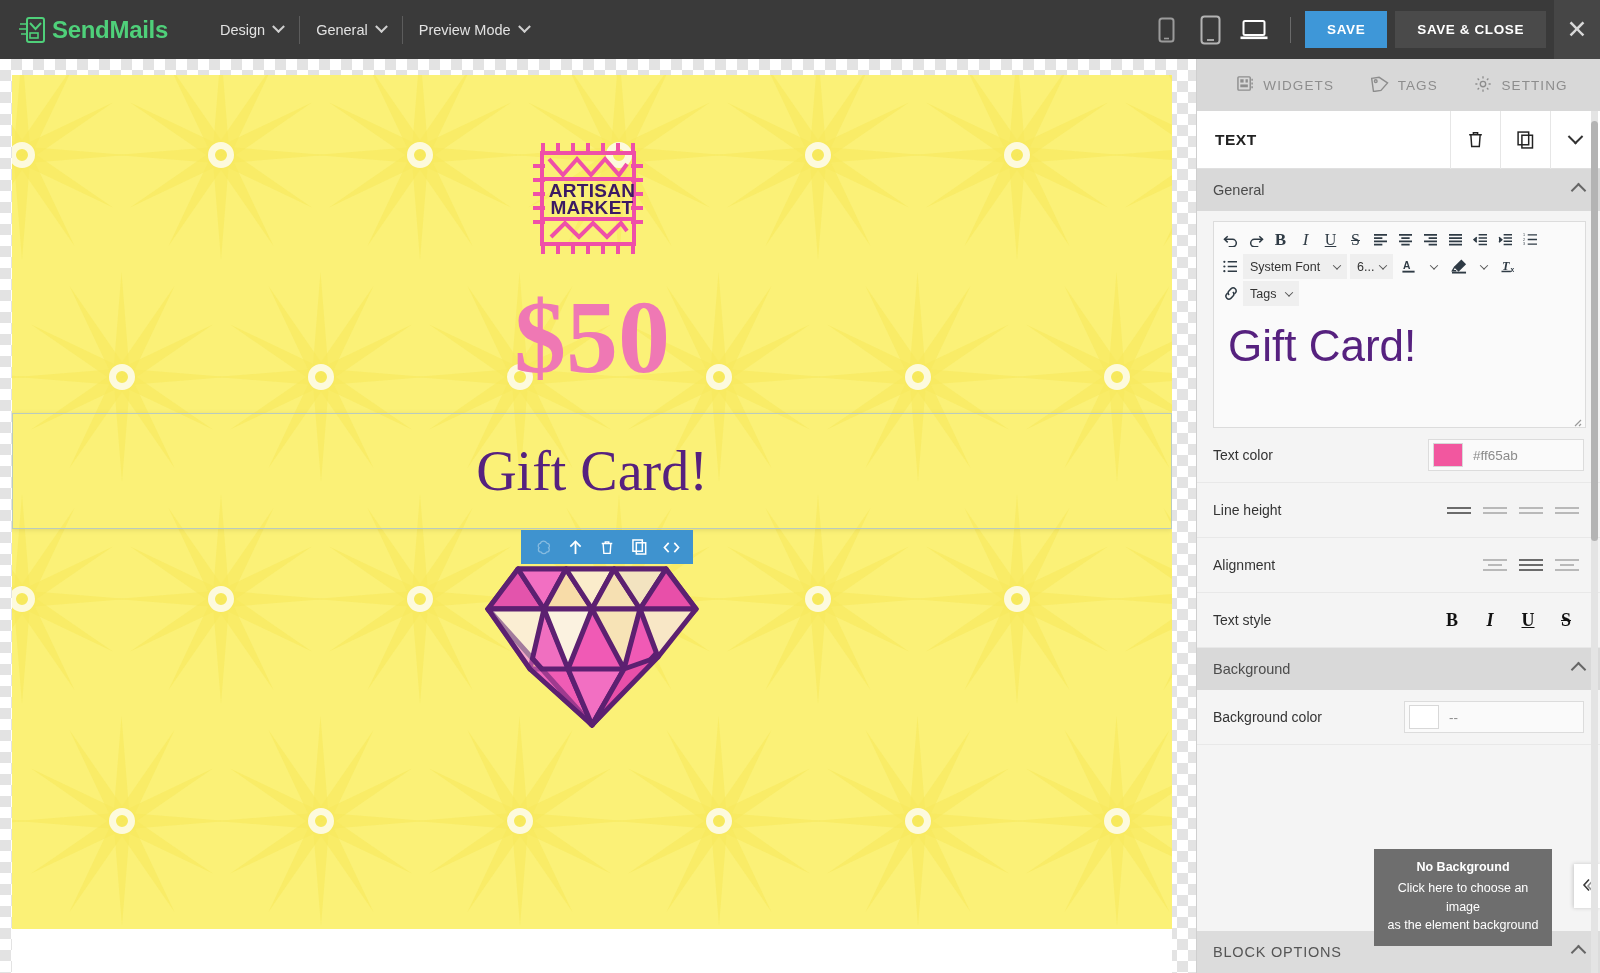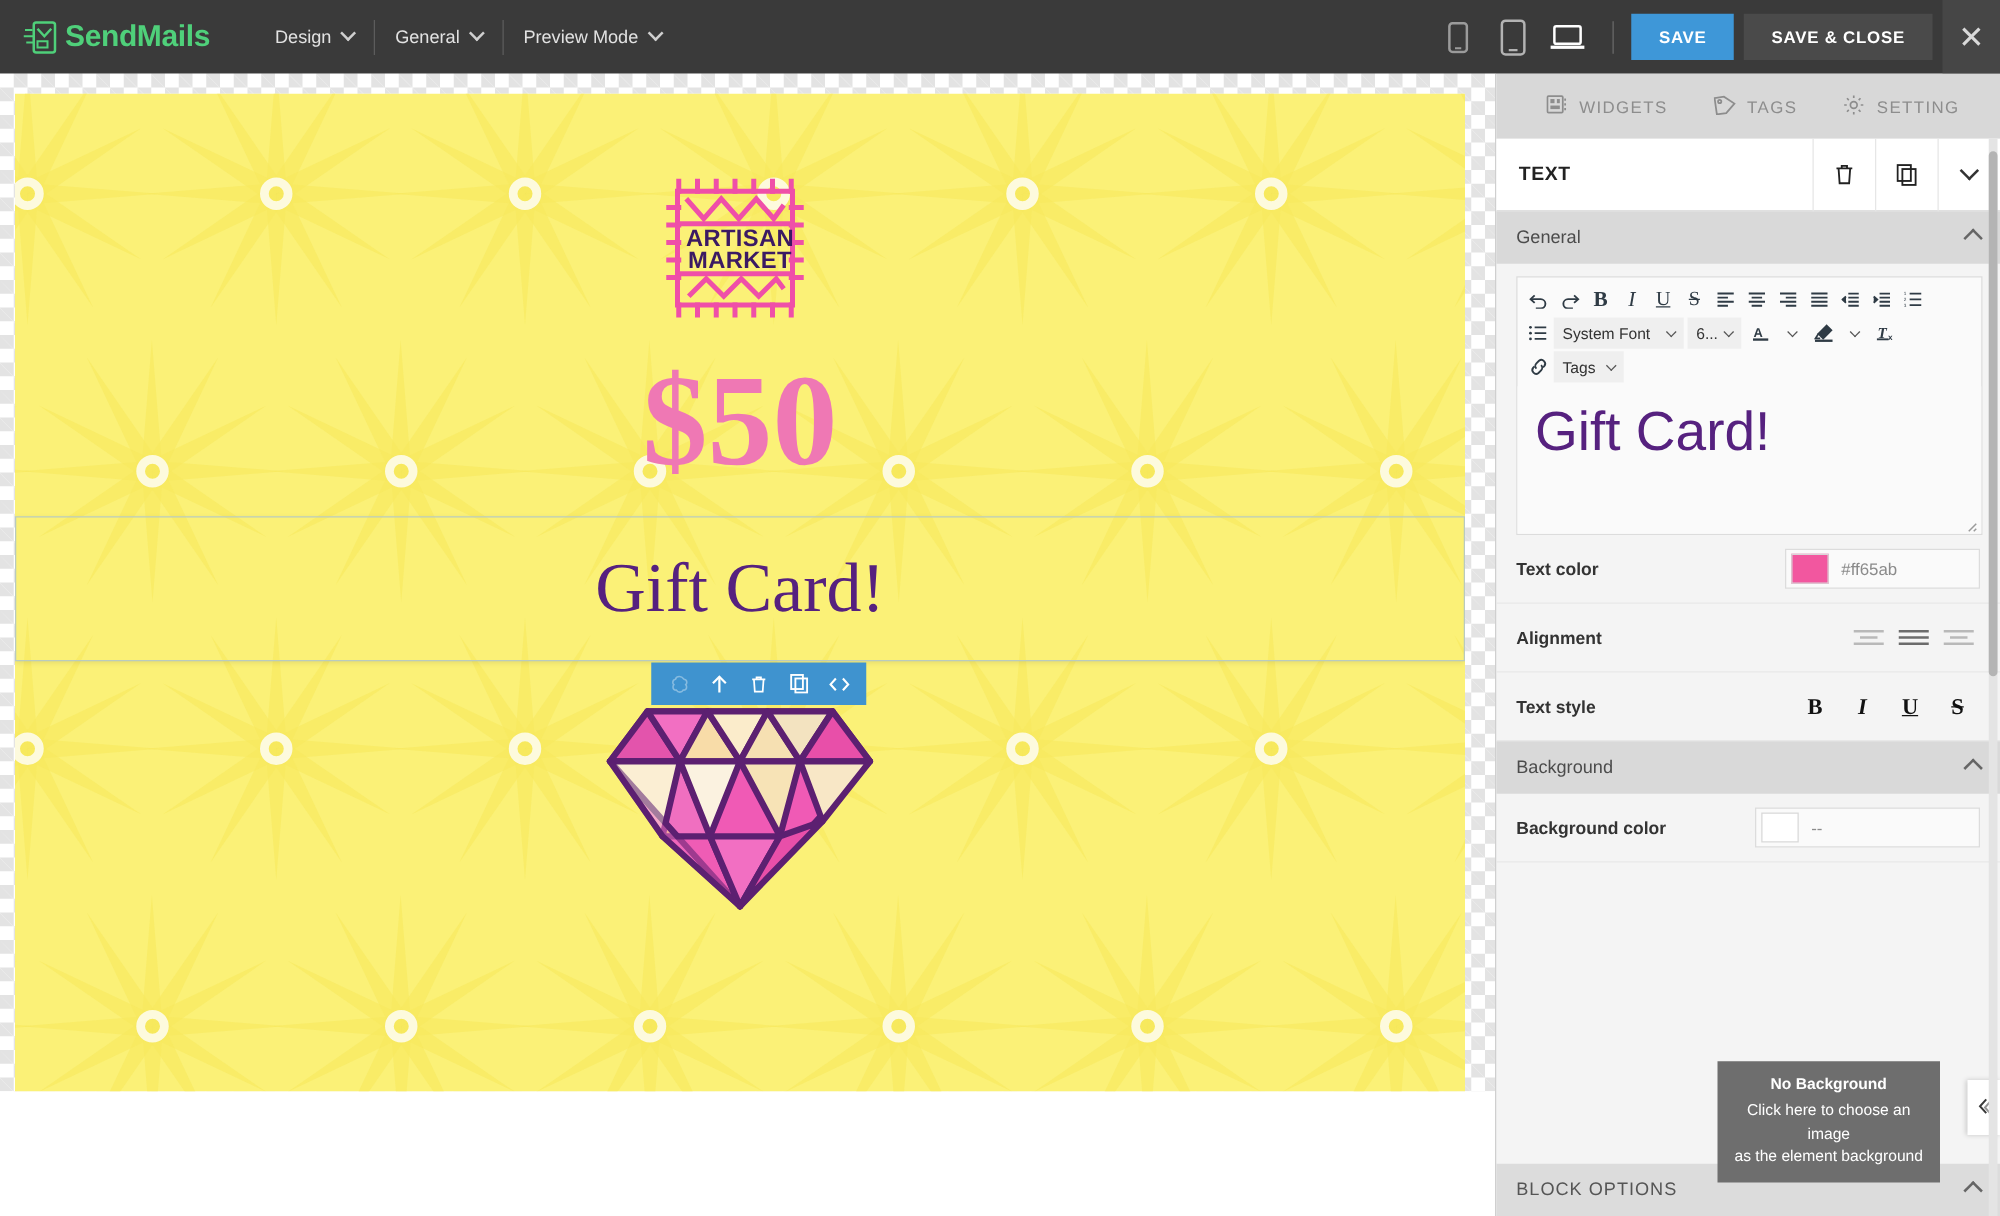--- a/index.html
+++ b/index.html
@@ -51,21 +51,21 @@
   #save-close-btn { background: #4a4a4a; margin-left: 8px; }
   #close-btn {
     width: 46px; height: 59px; background: #464646; margin-left: 8px;
     display: flex; align-items: center; justify-content: center;
     color: #d9d9d9; font-size: 25px; cursor: pointer;
   }
 
   
   #canvas-wrap {
     position: absolute; top: 59px; left: 0;
-    width: 1196px; height: 814px;
+    width: 1196px; height: 914px;
     background-color: #ffffff;
     background-image:
       linear-gradient(45deg, #e3e3e3 25%, transparent 25%, transparent 75%, #e3e3e3 75%),
       linear-gradient(45deg, #e3e3e3 25%, transparent 25%, transparent 75%, #e3e3e3 75%);
     background-size: 22px 22px;
     background-position: 0 0, 11px 11px;
     overflow: hidden;
   }
   #email-body {
     position: absolute; top: 16px; left: 12px;
@@ -224,21 +224,21 @@
   }
   #rte-resize {
     position: absolute; right: 3px; bottom: 2px;
     width: 12px; height: 12px; cursor: nwse-resize;
   }
 
   .prop-row {
     height: 55px; display: flex; align-items: center;
     padding: 0 16px; border-bottom: 1px solid #e8e8e8;
   }
-  .prop-label { font-size: 14px; color: #333; font-weight: bold; }
+  .prop-label { font-size: 14px; color: #333; font-weight: normal; }
   .prop-right { margin-left: auto; display: flex; align-items: center; gap: 2px; }
   .color-field {
     display: flex; align-items: center; background: #fafafa;
     border: 1px solid #dcdcdc; height: 32px; width: 156px;
   }
   .swatch { width: 30px; height: 24px; margin: 0 10px 0 4px; border: 1px solid #d8d8d8; }
   .color-val { font-size: 13.5px; color: #8b8b8b; }
   .lh-btn, .al-btn {
     width: 34px; height: 30px; display: flex; flex-direction: column;
     justify-content: center; gap: 3px; cursor: pointer; align-items: center;
@@ -1045,20 +1045,41 @@
   <div class="prop-row">
     <span class="prop-label">Text color</span>
     <div class="prop-right">
       <div class="color-field">
         <span class="swatch" id="tc-swatch" style="background: rgb(242, 87, 159);"></span>
         <span class="color-val">#ff65ab</span>
       </div>
     </div>
   </div>
 
+  <div class="prop-row">
+    <span class="prop-label">Line height</span>
+    <div class="prop-right">
+      <div class="lh-btn active">
+          <i></i>
+          <i></i>
+        </div>
+      <div class="lh-btn">
+          <i></i>
+          <i></i>
+        </div>
+      <div class="lh-btn">
+          <i></i>
+          <i></i>
+        </div>
+      <div class="lh-btn">
+          <i></i>
+          <i></i>
+        </div>
+    </div>
+  </div>
 
 
   <div class="prop-row">
     <span class="prop-label">Alignment</span>
     <div class="prop-right">
       <div class="al-btn">
           <i></i>
           <i style="width:14px;"></i>
           <i></i>
         </div>

